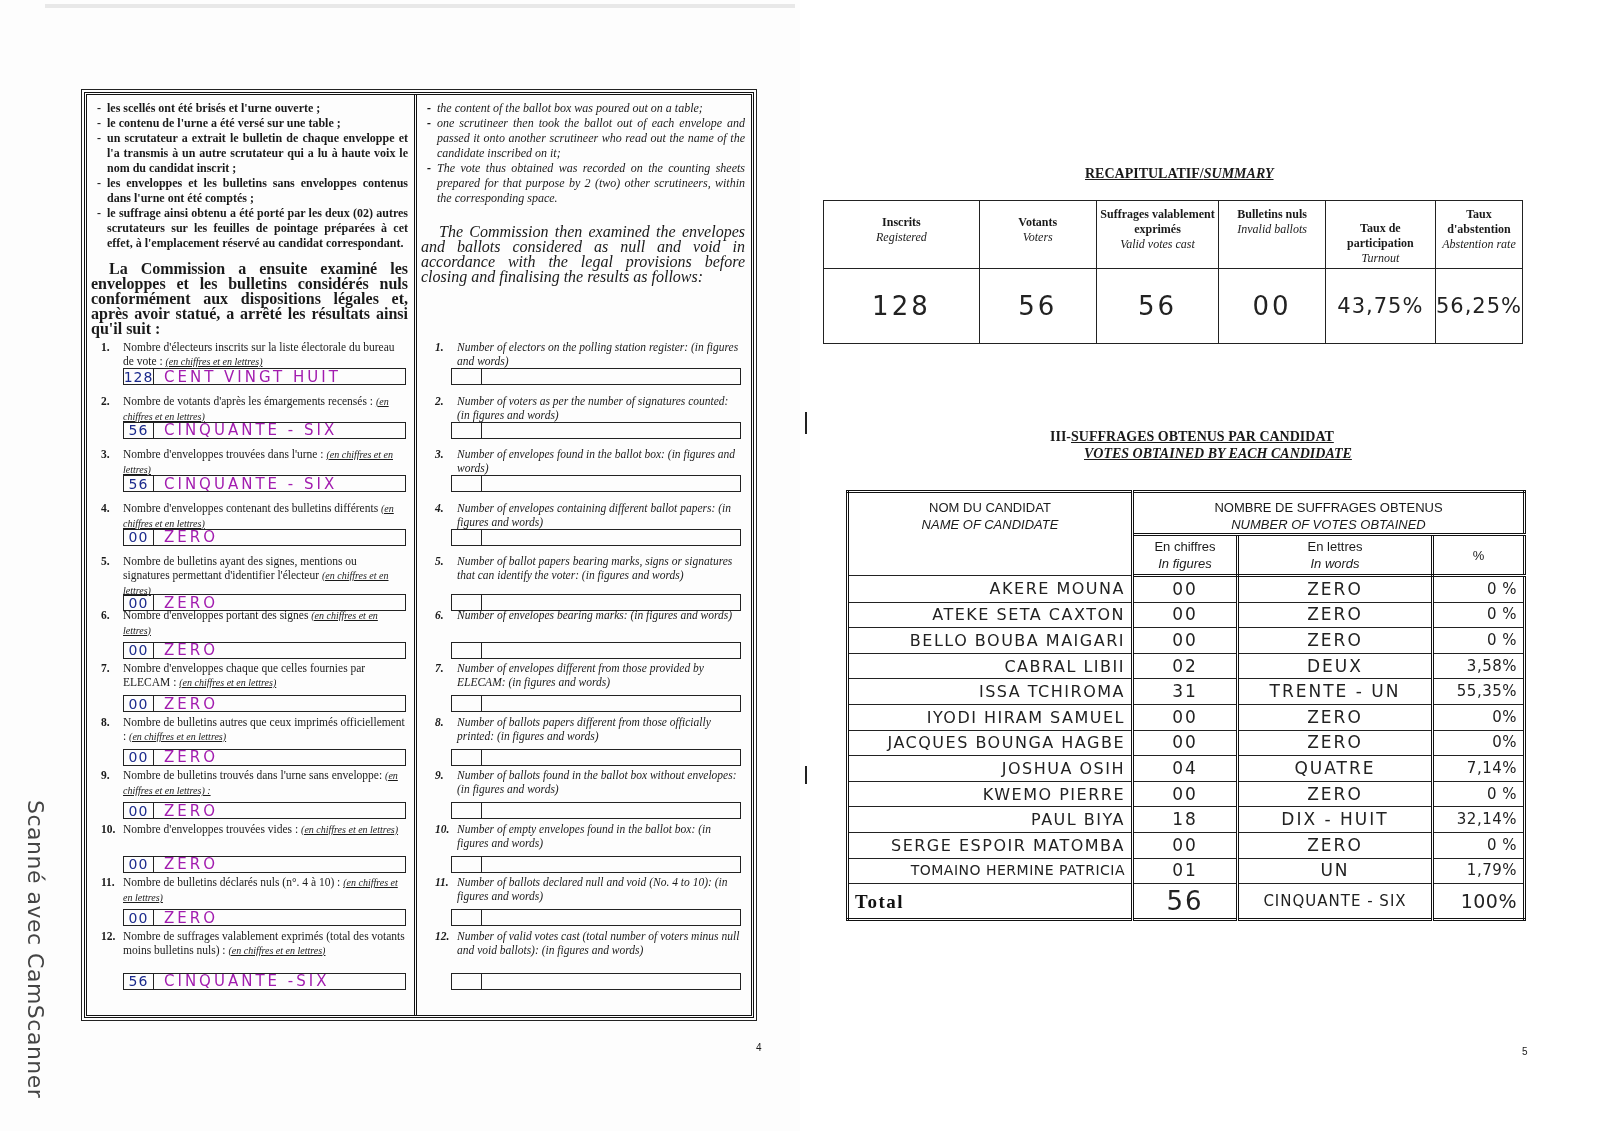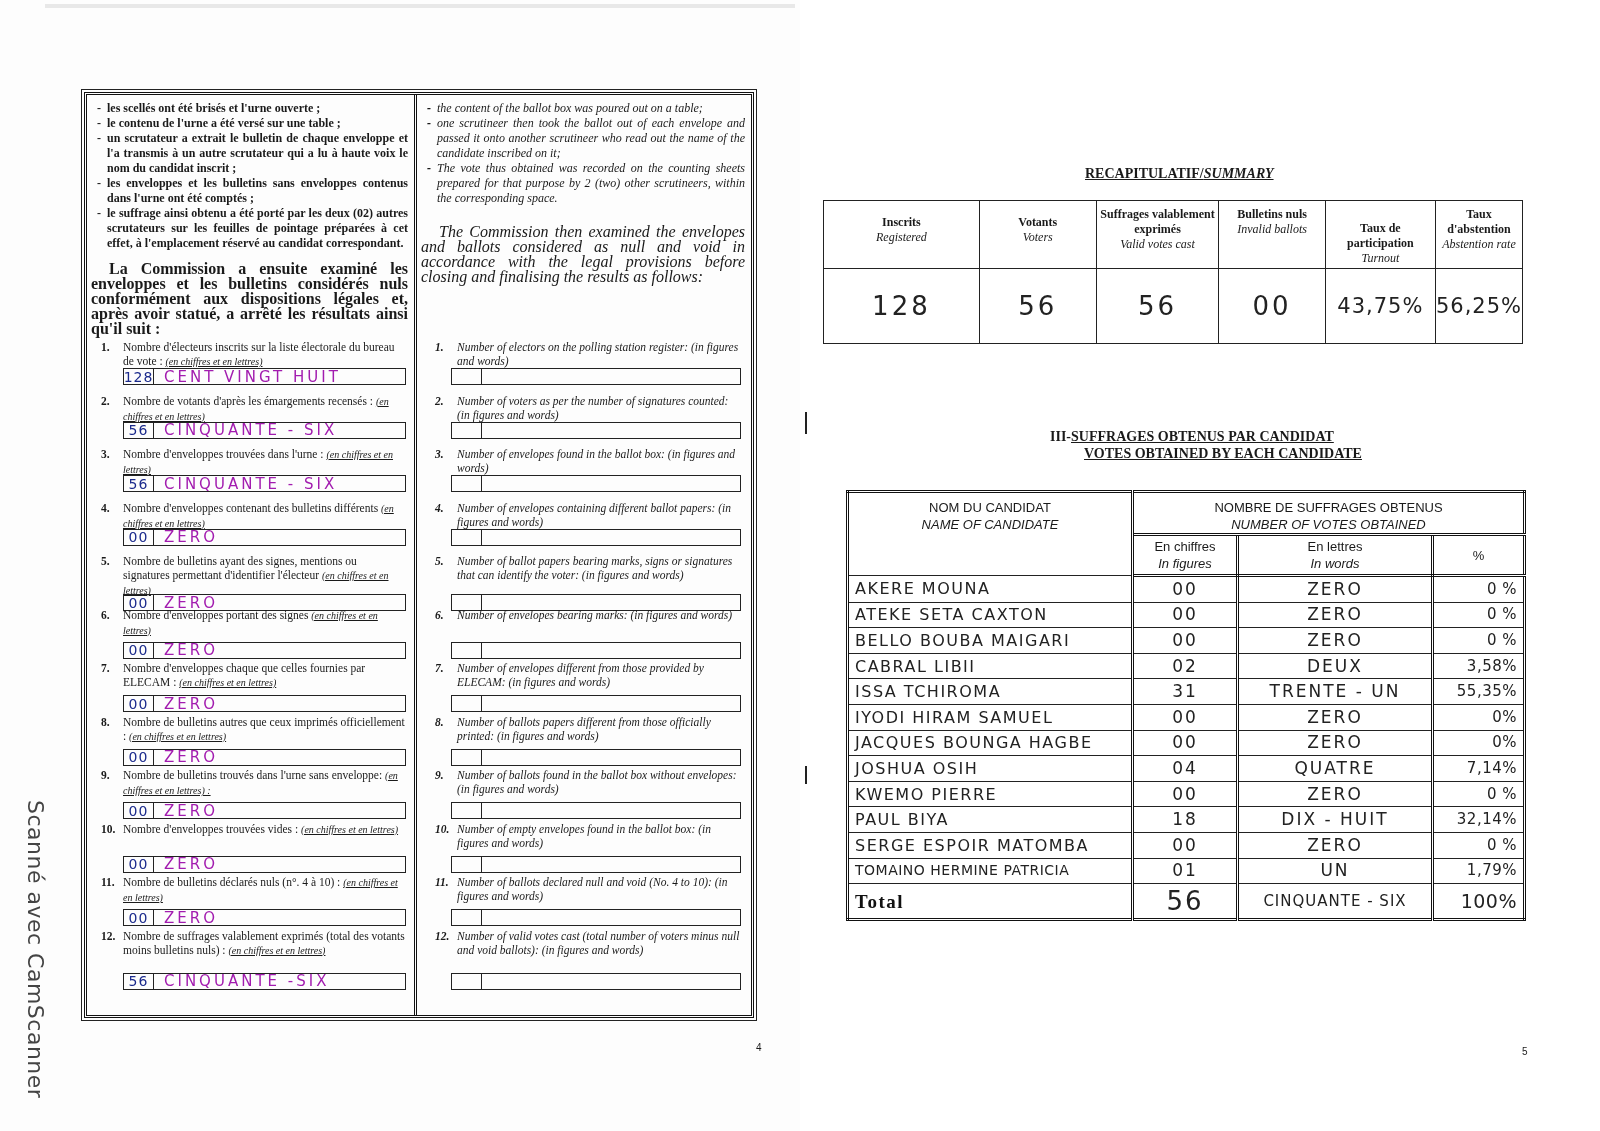--- a/index.html
+++ b/index.html
@@ -46,27 +46,27 @@
   .summary-title { position: absolute; left: 1085px; top: 166px; font-weight: bold; font-size: 14px; text-decoration: underline; }
   .summary-title i { font-style: italic; }
   table.summary { position: absolute; left: 823px; top: 200px; width: 700px; height: 118px; border-collapse: collapse; }
   table.summary td { border: 1.5px solid #222; text-align: center; vertical-align: top; font-size: 12px; line-height: 15px; padding: 14px 2px 2px; }
   table.summary .fr { font-weight: bold; display: block; }
   table.summary .en { font-style: italic; display: block; }
   table.summary tr.vals td { vertical-align: middle; padding: 0; font-family: "DejaVu Sans", sans-serif; font-size: 26px; color: #222; height: 74px; letter-spacing: 3px; }
 
   .votes-title { position: absolute; left: 1050px; top: 428px; font-weight: bold; font-size: 14px; line-height: 17px; }
   .votes-title .t1 span { text-decoration: underline; text-align: right; }
-  .votes-title .t2 { display: block; padding-left: 34px; text-decoration: underline; }
+  .votes-title .t2 { display: block; padding-left: 34px; font-style: italic; text-decoration: underline; }
   table.votes { position: absolute; left: 846px; top: 490px; width: 680px; border-collapse: collapse; border: 3px double #111; }
   table.votes td, table.votes th { border: 1.5px solid #222; font-weight: normal; font-family: "Liberation Sans", sans-serif; font-size: 13px; line-height: 17px; padding: 0 6px; }
   table.votes th { text-align: center; vertical-align: top; padding-top: 6px; }
   table.votes th i { display: block; font-style: italic; }
   table.votes thead tr.h2 th { border-right: 3px double #111; }
-  table.votes tbody td { height: 24.6px; font-family: "DejaVu Sans", sans-serif; font-size: 17px; color: #222; letter-spacing: 2px; }
+  table.votes tbody td { height: 24.6px; font-family: "DejaVu Sans", sans-serif; font-size: 17px; color: #222; letter-spacing: 2px; text-align: right; }
   table.votes td.fig, table.votes td.words, table.votes td.pct { text-align: center; }
   table.votes td.name { border-right: 3px double #111; white-space: nowrap; font-size: 16px; letter-spacing: 1.5px; }
   table.votes td.fig, table.votes td.words { border-right: 3px double #111; }
   table.votes td.pct { font-size: 15px; letter-spacing: 0.5px; text-align: right; }
   table.votes tr.total td { height: 34px; }
   table.votes tr.total td.name { font-family: "Liberation Serif", serif; font-weight: bold; text-align: left; font-size: 19px; color: #111; }
   table.votes tr.total td.fig { font-size: 26px; }
   .mark { position: absolute; background: #222; }
 </style>
 </head>

